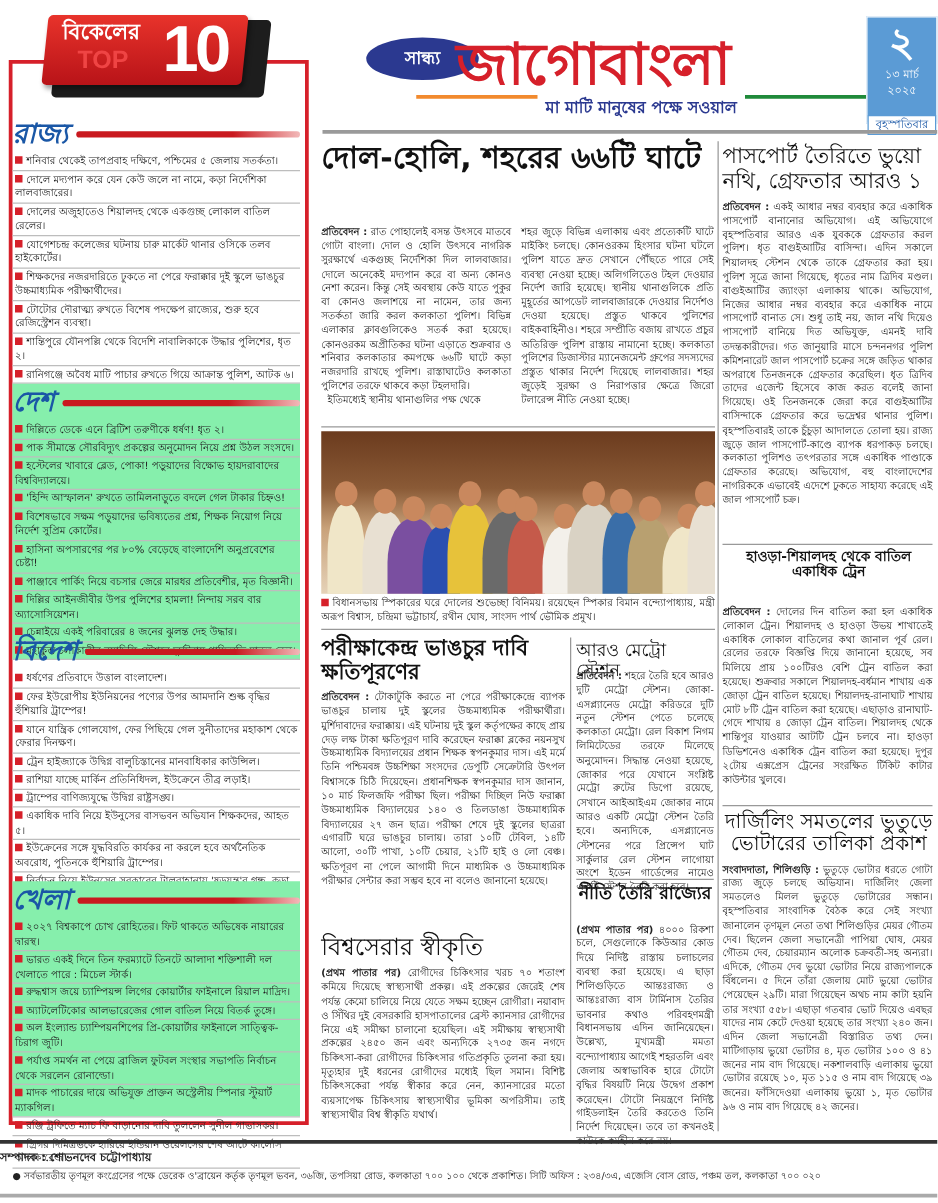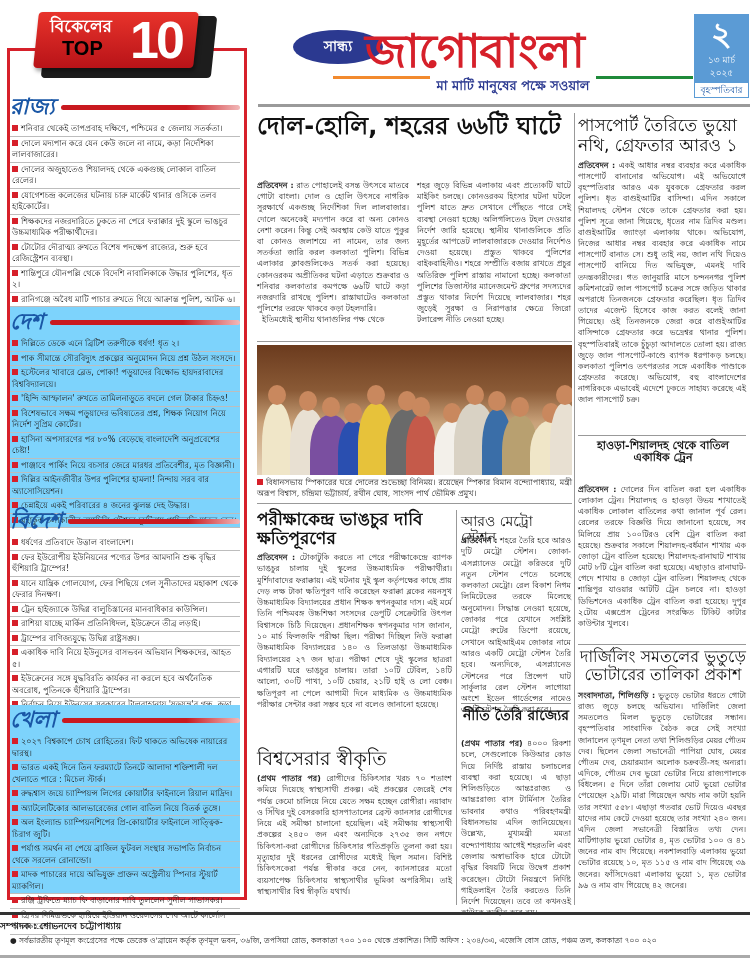--- a/index.html
+++ b/index.html
@@ -5,42 +5,42 @@
 *{box-sizing:border-box;margin:0;padding:0}
 html,body{width:750px;height:962px;background:#fff;overflow:hidden}
 body{font-family:"DejaVu Sans",sans-serif;color:#222;position:relative}
 .abs{position:absolute}
 
 #leftbox{left:7px;top:48px;width:240px;height:852px;border:3px solid #d6202a;background:#fff}
 #top10{left:30px;top:12px;width:190px;height:70px}
 .t10-back{position:absolute;left:14px;top:4px;width:170px;height:62px;background:#1d1d1d;transform:skewX(-6deg);border-radius:4px}
 .t10-front{position:absolute;left:6px;top:0;width:160px;height:56px;background:linear-gradient(180deg,#e8332b,#b81318);transform:skewX(-6deg);border-radius:4px;box-shadow:2px 3px 4px rgba(0,0,0,.4)}
 .t10-bn{position:absolute;left:20px;top:4px;color:#fff;font-weight:bold;font-size:17px;line-height:20px}
-.t10-top{position:absolute;left:32px;top:25px;color:#000000;font-weight:bold;font-size:20px;font-family:"Liberation Sans",sans-serif}
+.t10-top{position:absolute;left:32px;top:25px;color:#ef4444;font-weight:bold;font-size:20px;font-family:"Liberation Sans",sans-serif}
 .t10-num{position:absolute;left:100px;top:-2px;color:#fff;font-weight:bold;font-size:52px;font-family:"Liberation Sans",sans-serif;letter-spacing:-3px}
 .sec{position:absolute;left:10px;width:230px}
 .sec-head{display:flex;align-items:center;height:30px}
 .sec-title{color:#1a57a6;font-weight:bold;font-size:22px;font-family:"DejaVu Serif",serif;font-style:italic;margin-right:6px;white-space:nowrap}
 .sec-rule{flex:1;height:5px;background:linear-gradient(90deg,#c9191f,#c9191f 70%,#f2b9b9);border-radius:3px}
 .sec ul{list-style:none}
 .sec li{font-size:8.1px;line-height:11.5px;padding:1px 2px 1px 2px;border-bottom:1px solid #bdbdbd;color:#222}
 .sec li::before{content:"";display:inline-block;width:6px;height:6px;background:#d6202a;margin-right:3px;vertical-align:0}
-.tint{background:#7dd3fc}
+.tint{background:#86efac}
 
 #mast{left:293px;top:10px;width:400px;height:90px}
 #mast-oval{left:0;top:20px;width:90px;height:34px;border-radius:50%;background:#2b3990;color:#fff;font-size:14px;font-weight:bold;display:flex;align-items:center;justify-content:center}
 #mast-title{left:72px;top:6px;color:#d6202a;font-weight:bold;font-size:46px;font-family:Liberation Mono, monospace;letter-spacing:-1px;white-space:nowrap}
 #mast-tag{left:40px;top:66px;width:360px;display:flex;gap:6px}
 #mast-tag .ln1{flex:1;height:3px;background:#f28a2e}
 #mast-tag .ln2{flex:1;height:3px;background:#1f8a3a}
 #mast-tag span{color:#2b3990;font-weight:bold;font-size:13px;white-space:nowrap}
 #datebox{left:693px;top:13px;width:57px;height:86px;background:#5b9bd5;color:#fff;text-align:center;border:1px solid #fff}
 #datebox .pg{font-size:32px;line-height:40px;font-weight:bold}
 #datebox .d{font-size:9px;line-height:13px}
-#datebox .wd{font-size:9px;line-height:14px;background:#fff;color:#1a57a6;border:1px solid #5b9bd5;margin-top:2px}
+#datebox .wd{font-size:9px;line-height:14px;background:#fff;color:#1a57a6;border:1px solid #5b9bd5;margin-top:12px}
 #topline{left:258px;top:104px;width:492px;height:3px;background:#9a9a9a}
 
 .head{font-weight:bold;color:#111;text-align:left;font-family:"DejaVu Sans",sans-serif;line-height:1.12}
 .headlt{font-weight:normal;color:#111;font-family:"DejaVu Sans",sans-serif;line-height:1.15}
 .body{font-size:7.9px;line-height:11.2px;text-align:justify;color:#222;font-family:"DejaVu Serif",serif}
 .body b{font-family:"DejaVu Sans",sans-serif}
 .vline{background:#999;width:1px}
 .hline{background:#999;height:1px}
 #photo{left:257px;top:345px;width:315px;height:130px;overflow:hidden;background:linear-gradient(180deg,#6b3b1e 0%,#8a5a36 35%,#c9a27a 60%,#e5d2b8 100%)}
 .person{position:absolute;border-radius:45% 45% 20% 20%}

